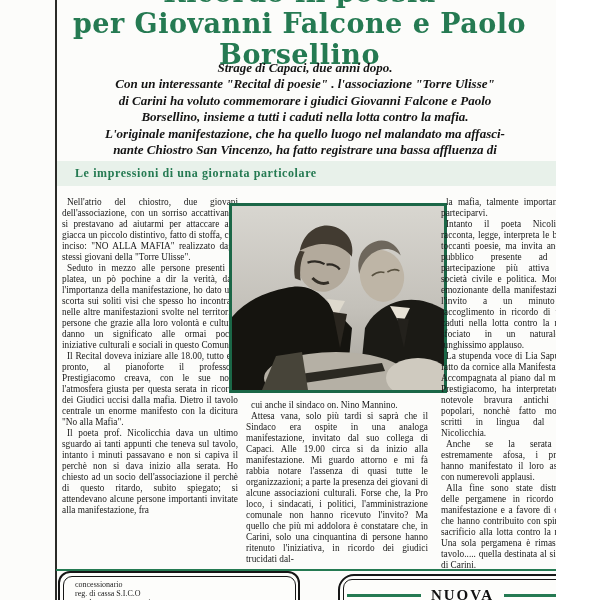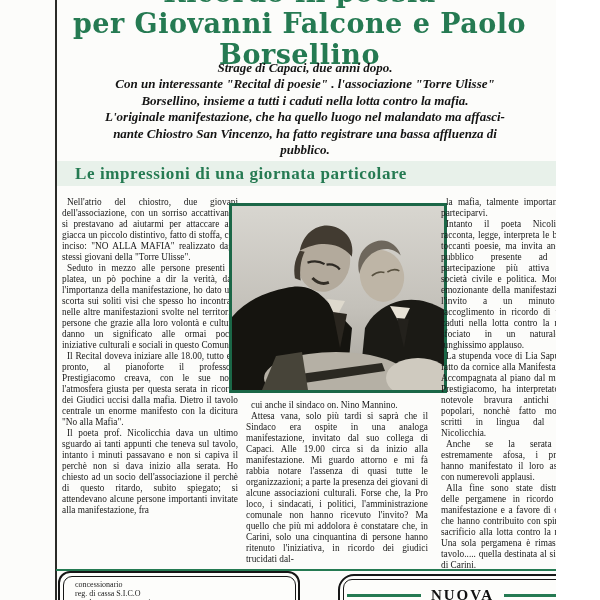--- a/index.html
+++ b/index.html
@@ -19,21 +19,21 @@
     font-family:"DejaVu Serif","Liberation Serif",serif;letter-spacing:.5px;}
 
   
   .intro{position:absolute;left:92px;right:38px;top:60px;text-align:center;
     font-weight:bold;font-style:italic;font-size:13px;line-height:16.4px;color:#141414;}
 
   
   .band{position:absolute;left:57px;top:161px;width:527px;height:25px;
     background:var(--band,#e8f1ea);display:flex;align-items:center;}
   .band span{margin-left:18px;color:var(--green,#257a52);font-weight:bold;
-    font-size:17px;letter-spacing:.6px;}
+    font-size:12px;letter-spacing:.6px;}
 
   
   .col{position:absolute;text-align:justify;font-size:9.3px;line-height:11px;color:#191919;}
   .col p{margin:0;text-indent:5px;}
   .col1{left:62px;top:197px;width:176px;height:368px;overflow:hidden;}
   .col2{left:246px;top:400px;width:182px;height:168px;overflow:hidden;}
   .col3{left:441px;top:197px;width:137px;height:372px;overflow:hidden;}
 
   
   .photo{position:absolute;left:229px;top:203px;width:212px;height:184px;
@@ -62,20 +62,21 @@
   <div class="rule-bottom"></div>
 
   <header class="title">
     <div>Ricordo in poesia</div>
     <div>per Giovanni Falcone e Paolo Borsellino</div>
   </header>
 
   <div class="intro">
     <div>Strage di Capaci, due anni dopo.</div>
     <div>Con un interessante "Recital di poesie" . l'associazione "Torre Ulisse"</div>
+    <div>di Carini ha voluto commemorare i giudici Giovanni Falcone e Paolo</div>
     <div>Borsellino, insieme a tutti i caduti nella lotta contro la mafia.</div>
     <div>L'originale manifestazione, che ha quello luogo nel malandato ma affasci-</div>
     <div>nante Chiostro San Vincenzo, ha fatto registrare una bassa affluenza di pubblico.</div>
   </div>
 
   <div class="band">
     <span>Le impressioni di una giornata particolare</span>
   </div>
 
   <div class="col col1">

